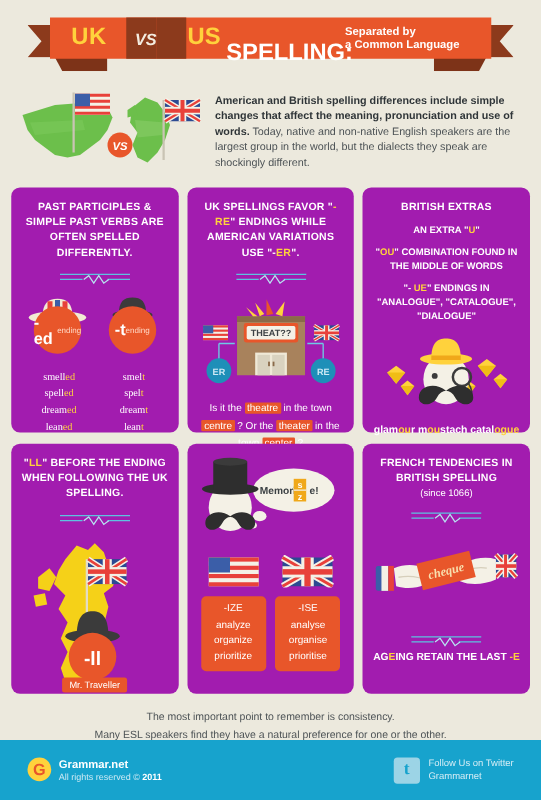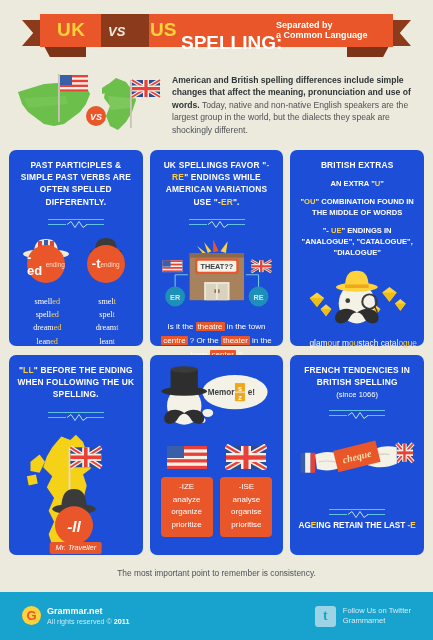--- a/index.html
+++ b/index.html
@@ -52,21 +52,21 @@
   
   .intro { display:flex; padding:8px 14px 6px 14px; gap:8px; }
   .intro-art { width:150px; height:76px; position:relative; flex:none; }
   .intro-text { font-size:8.6px; line-height:1.45; color:#4d5356; padding-top:6px; }
   .intro-text b { color:#2f3538; }
 
   
   .grid { display:flex; gap:7px; padding:0 9px; }
   .grid + .grid { margin-top:9px; }
   .card {
-    flex:1; background:#1d4ed8; border-radius:7px;
+    flex:1; background:#a21caf; border-radius:7px;
     padding:9px 7px 8px 7px; position:relative;
   }
   .card.r1 { height:196px; }
   .card.r2 { height:200px; }
   .card-title {
     color:#ffffff; font-size:8.4px; font-weight:bold; text-align:center;
     line-height:1.45; letter-spacing:.2px;
   }
   .hl-y { color:#ffd23c; }
   .divider { width:56px; height:9px; margin:7px auto; position:relative; }
@@ -97,24 +97,24 @@
   
   .theater-scene { position:relative; height:84px; margin-top:2px; }
   .sentence { font-size:8px; line-height:1.75; text-align:center; color:#ffffff;
     margin-top:5px; }
   .chip { background:#e8562a; color:#fff; padding:0 2px; border-radius:1px; }
 
   
   .be-line { color:#fff; font-size:7.6px; font-weight:bold; text-align:center;
     line-height:1.45; margin-top:7px; }
   .be-art { height:76px; position:relative; margin-top:2px; }
-  .be-caption { font-size:8.4px; text-align:right; color:#ffffff; margin-top:2px; }
-
-  
-  .map-art { height:150px; position:relative; margin-top:1px;font-style:italic; }
+  .be-caption { font-size:8.4px; text-align:center; color:#ffffff; margin-top:2px;font-weight:bold; }
+
+  
+  .map-art { height:150px; position:relative; margin-top:1px; }
   .mr-tag {
     position:absolute; left:50%; transform:translateX(-50%); bottom:20px;
     background:#e8562a; color:#fff; font-size:7.4px; padding:1.5px 6px;
     border-radius:2px; white-space:nowrap; z-index:6;
   }
 
   
   .ize-art { height:78px; position:relative; }
   .flag-row { display:flex; justify-content:space-around; margin-top:2px; height:26px; }
   .box-row { display:flex; justify-content:space-around; margin-top:7px; }
@@ -549,20 +549,21 @@
         <path d="M0 4.5 H18 M38 4.5 H56" stroke="#5ec2e0" stroke-width="1"></path>
         <path d="M19 4.5 l4 -3 l4 6 l4 -6 l4 6 l4 -3" stroke="#b8e4f1" stroke-width="1" fill="none"></path>
       </svg>
     </div>
     <div class="fr-foot" id="fr-foot"><span>AG</span><span class="hl-y">E</span><span>ING RETAIN THE LAST </span><span class="hl-y">-E</span></div>
   </div>
 </div>
 
 <div class="closing">
   <div>The most important point to remember is consistency.</div>
+  <div>Many ESL speakers find they have a natural preference for one or the other.</div>
 </div>
 
 <div class="footer">
   <div class="fl">
     <div class="logo-g">
       <span>G</span>
     </div>
     <div>
       <div class="fbrand">Grammar.net</div>
       <div class="frights"><span>All rights reserved © </span><b>2011</b></div>

